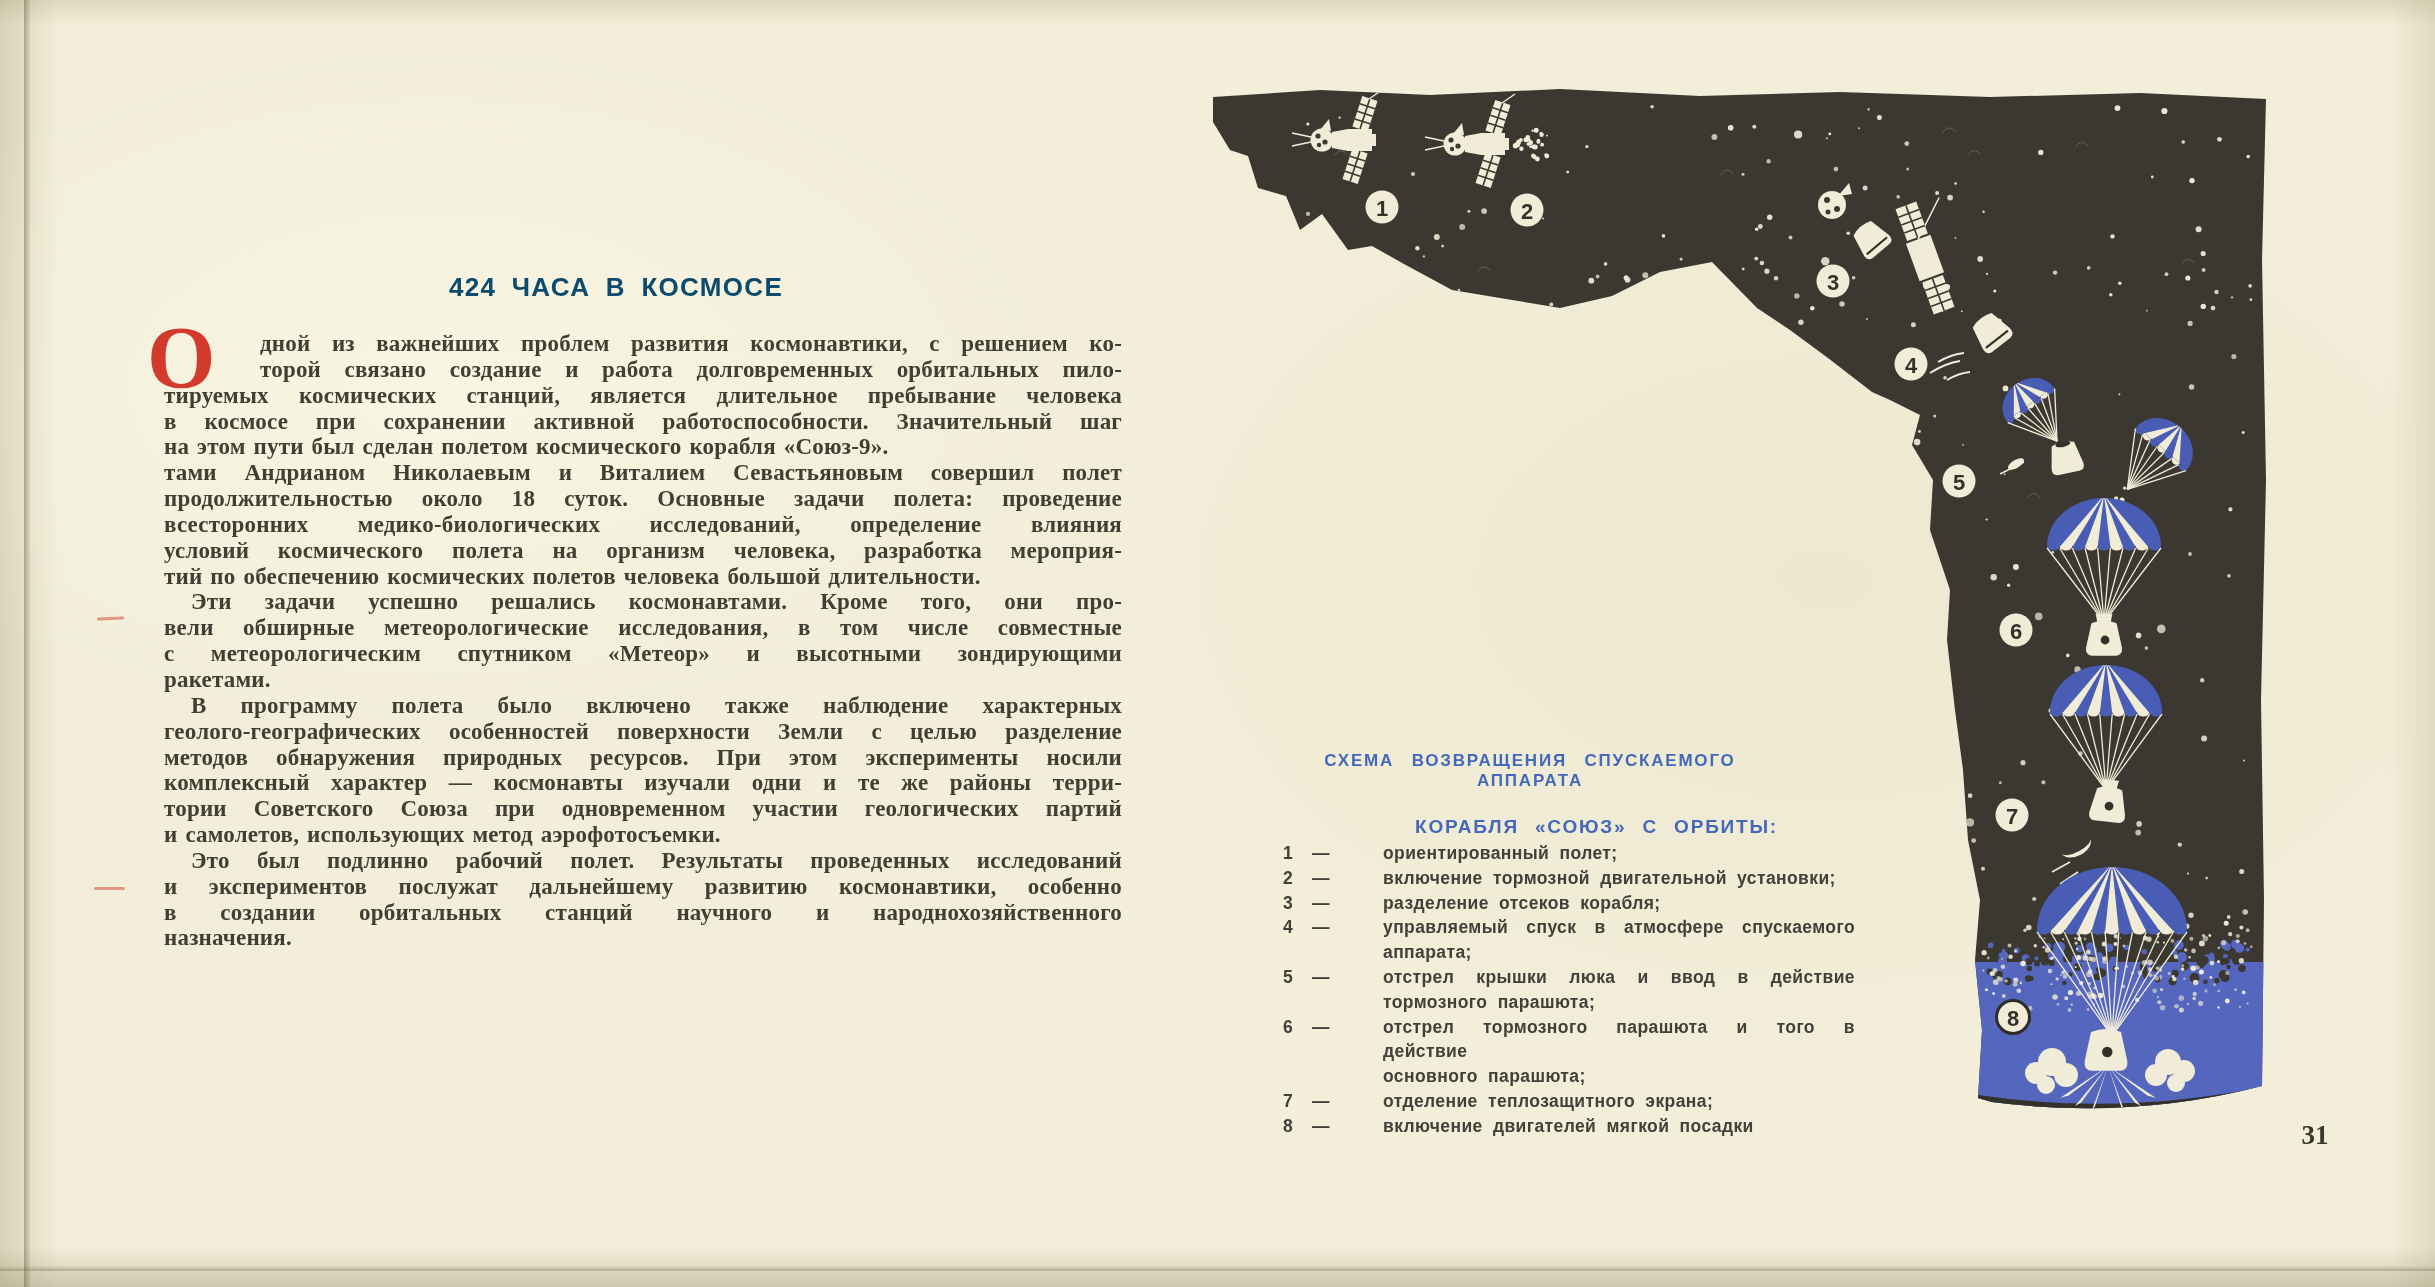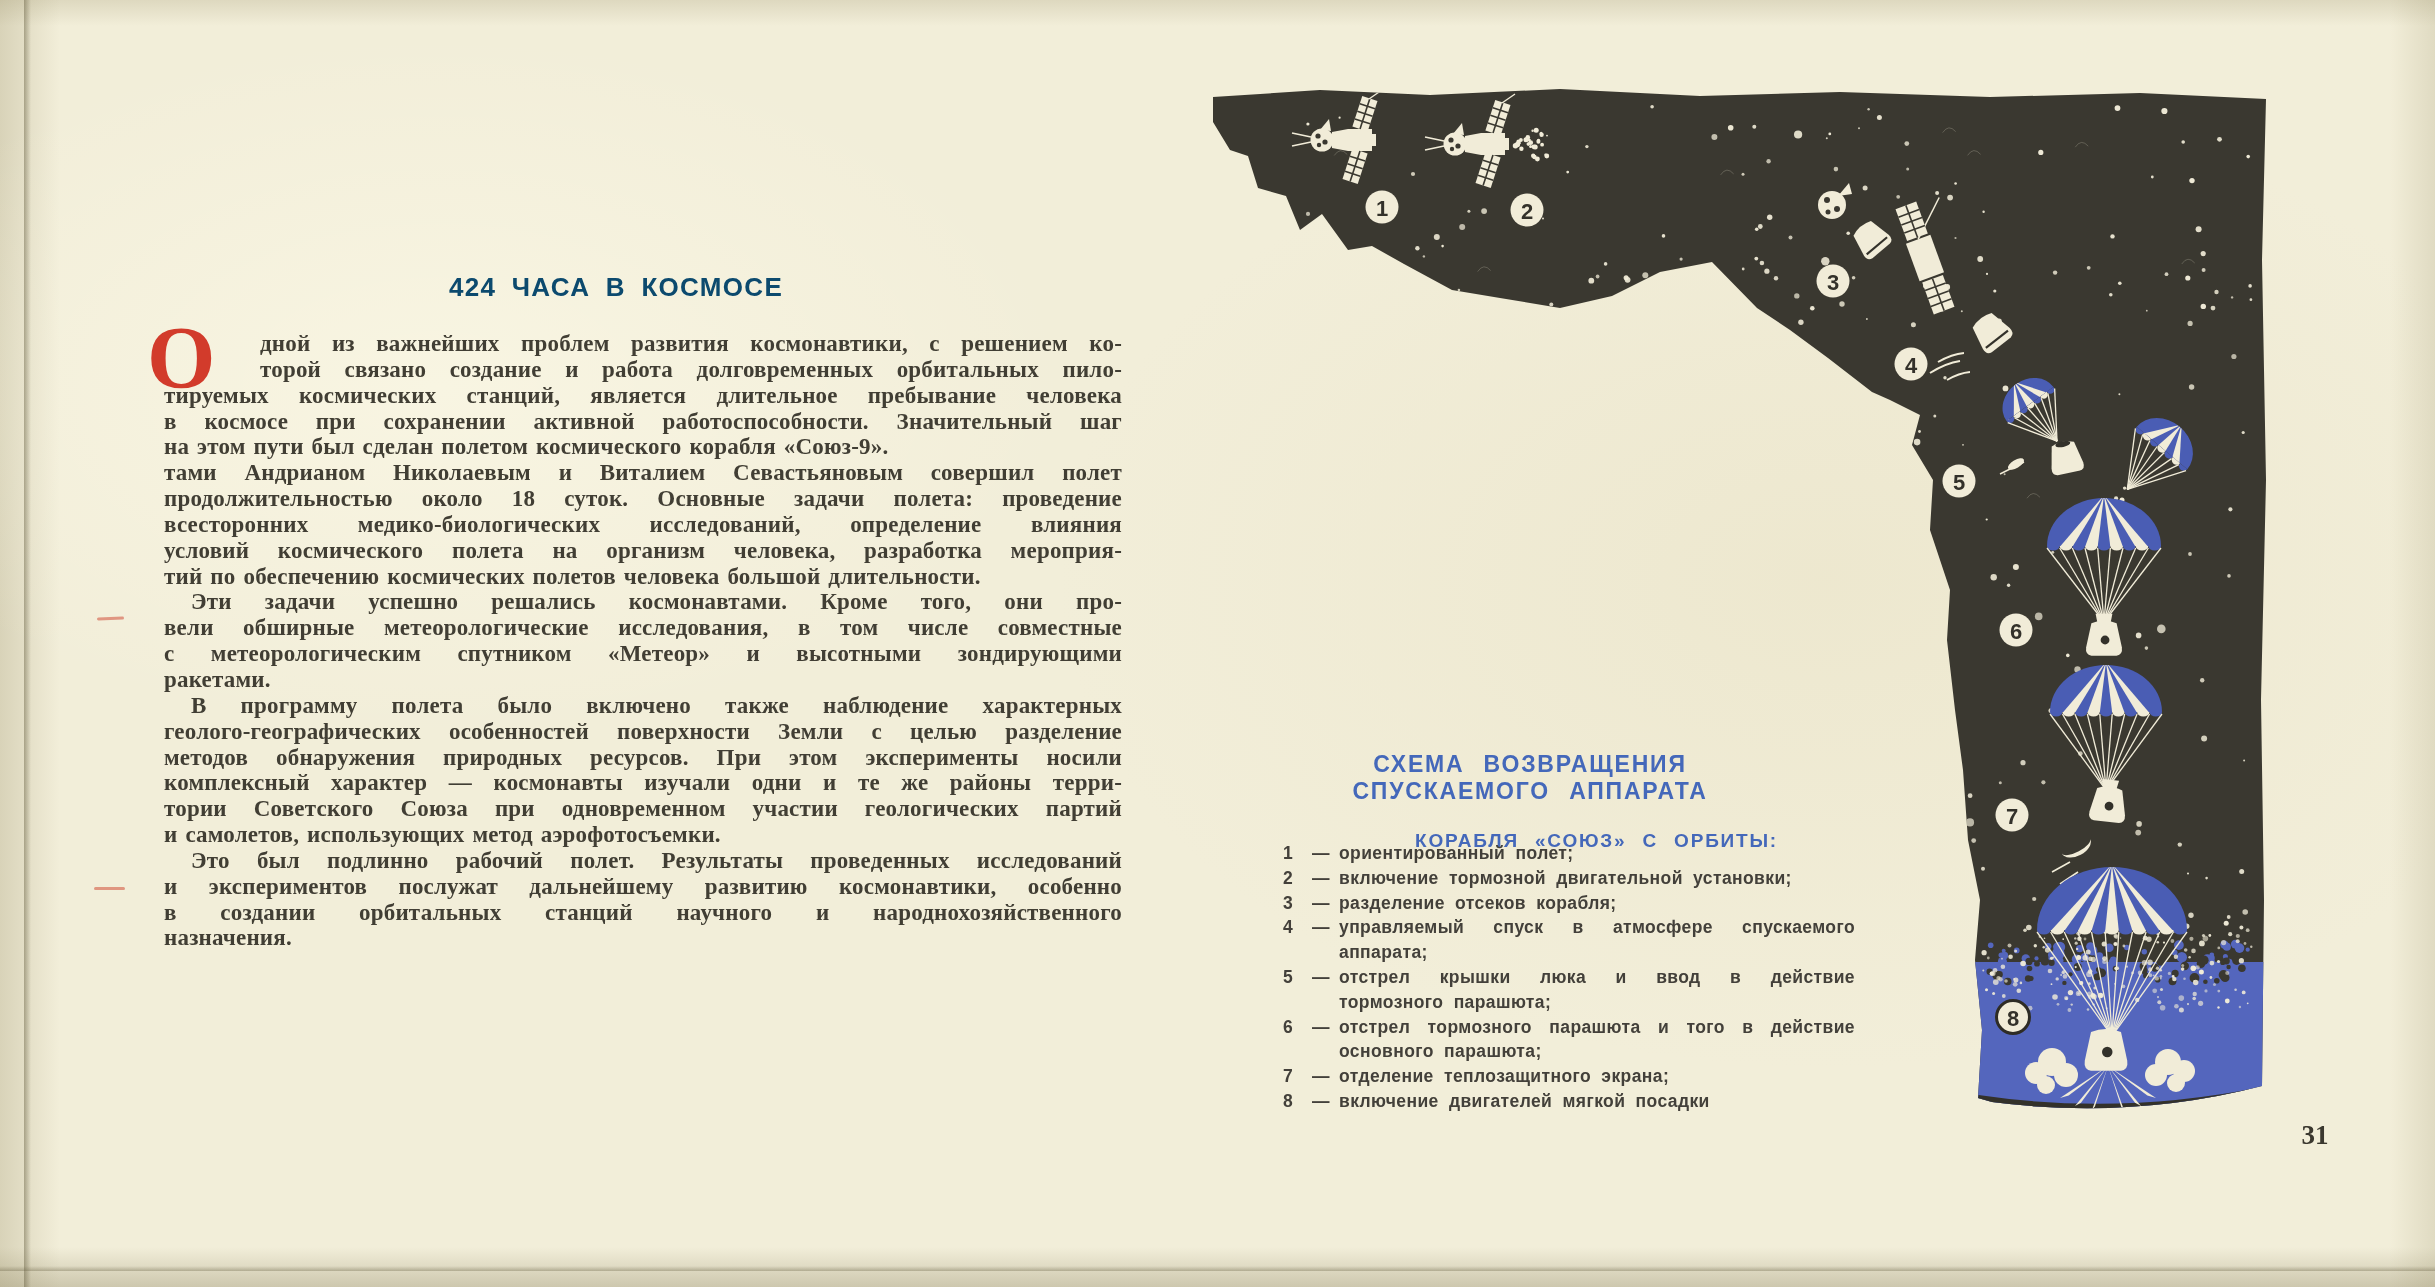--- a/index.html
+++ b/index.html
@@ -27,30 +27,30 @@
   .bl{height:25.85px;line-height:25.85px;font-size:23px;font-weight:bold;color:#413e34;
       letter-spacing:0.2px;word-spacing:2px;text-align:justify;text-align-last:justify;white-space:nowrap;}
   .bl.dc{margin-left:96px;}
   .bl.ind{text-indent:27px;}
   .bl.last{text-align-last:left;}
   .dropcap{position:absolute;left:147px;top:322px;width:90px;height:72px;
     font-size:88px;line-height:72px;font-weight:bold;color:#d23b2b;}
 
   .caption{position:absolute;left:1282px;top:751px;width:496px;text-align:center;
     font-family:"Liberation Sans","DejaVu Sans",sans-serif;font-weight:bold;color:#4468ba;}
-  .caption .c1{font-size:23px;letter-spacing:1.8px;word-spacing:11px;}
+  .caption .c1{font-size:17px;letter-spacing:1.8px;word-spacing:11px;}
   .caption .c2{font-size:19px;letter-spacing:1.8px;word-spacing:9px;margin-top:25px;text-align:right;}
 
   #legend{position:absolute;left:1283px;top:841px;width:572px;
     font-family:"Liberation Sans","DejaVu Sans",sans-serif;font-weight:bold;color:#43403a;}
   .leg-row{display:flex;align-items:flex-start;font-size:17.5px;line-height:24.8px;
     letter-spacing:0.4px;word-spacing:5px;}
   .leg-num{width:20px;flex:none;}
   .leg-dash{width:36px;flex:none;text-align:center;}
-  .leg-txt{flex:1;}
+  .leg-txt{flex:1;margin-left:44px;}
   .leg-line{text-align:left;}
   .leg-line.j{text-align:justify;text-align-last:justify;}
 
   .pagenum{position:absolute;left:2280px;top:1120px;width:70px;text-align:center;
     font-size:27px;font-weight:bold;color:#3b382f;}
 
   .red-mark{position:absolute;height:3px;background:rgba(205,62,40,.5);border-radius:2px;}
   #illus{position:absolute;left:1180px;top:75px;width:1120px;height:1060px;}
 </style>
 </head>

